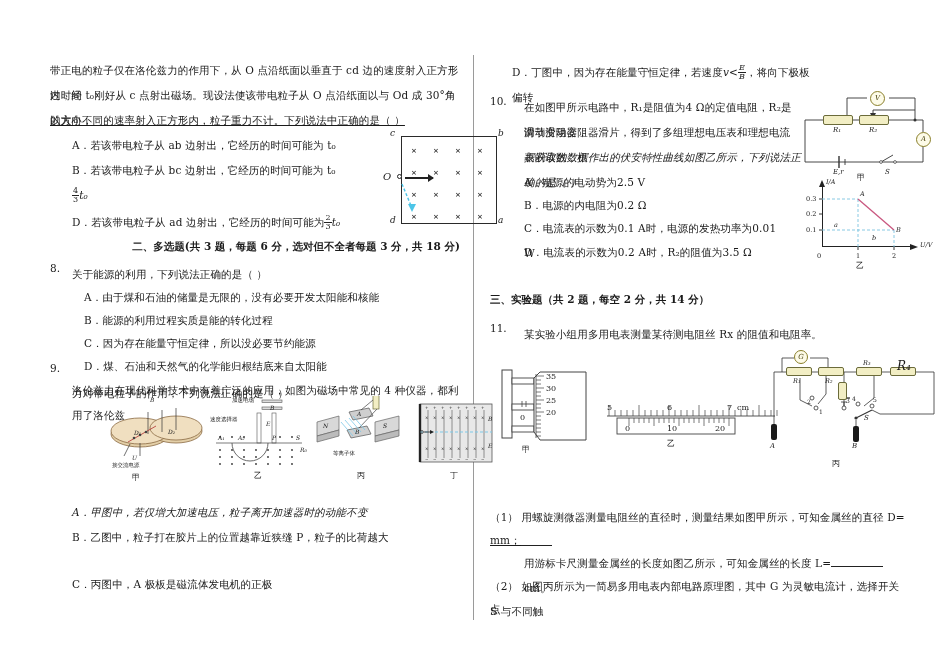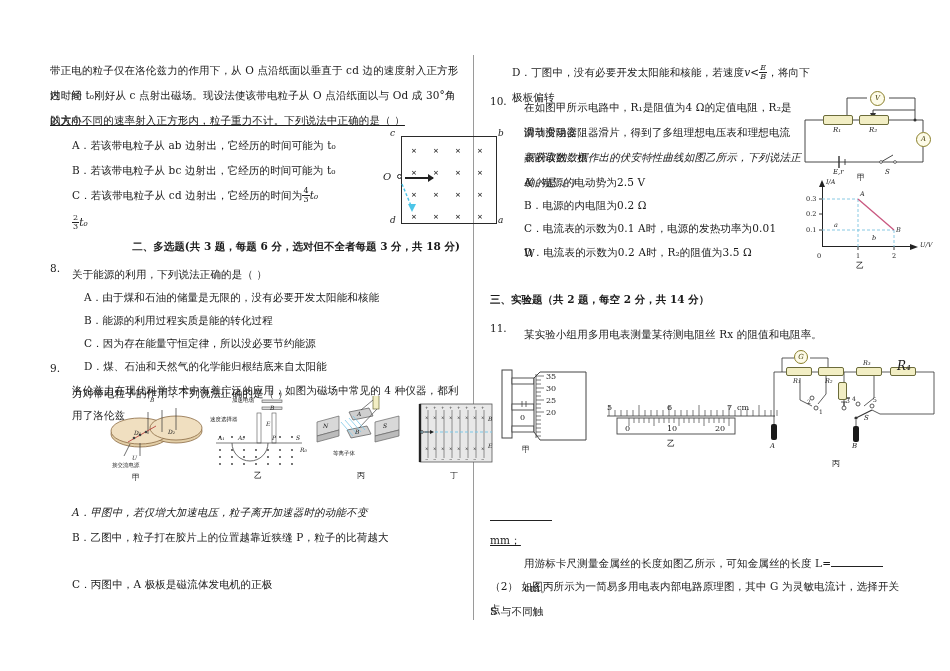--- a/index.html
+++ b/index.html
@@ -97,25 +97,25 @@
   <div class="col col-left">
 
     <div class="ln" style="position:absolute; top:58px; left:0; width:410px;">带正电的粒子仅在洛伦兹力的作用下，从 O 点沿纸面以垂直于 cd 边的速度射入正方形内，经</div>
     <div class="ln" style="position:absolute; top:83px; left:0; width:410px;">过时间 t₀刚好从 c 点射出磁场。现设法使该带电粒子从 O 点沿纸面以与 Od 成 30°角的方向，</div>
     <div class="ln" style="position:absolute; top:108px; left:0; width:410px;text-decoration:underline;">以大小不同的速率射入正方形内，粒子重力不计。下列说法中正确的是（       ）</div>
 
     <div class="ln indent1" style="position:absolute; top:133px; left:0; width:300px;">A．若该带电粒子从 ab 边射出，它经历的时间可能为 t₀</div>
     <div class="ln indent1" style="position:absolute; top:158px; left:0; width:300px;">B．若该带电粒子从 bc 边射出，它经历的时间可能为 t₀</div>
 
     <div class="ln indent1" style="position:absolute; top:183px; left:0; width:310px;">
-      <span>C．若该带电粒子从 cd 边射出，它经历的时间为</span><span class="frac"><span class="num">4</span><span class="den">3</span></span><span class="it">t₀</span>
+      <span class="frac"><span class="num">4</span><span class="den">3</span></span><span class="it">t₀</span>
     </div>
 
     <div class="ln indent1" style="position:absolute; top:210px; left:0; width:330px;">
-      <span class="frac"><span class="num">2</span><span class="den">3</span></span><span class="it">t₀</span>
+      <span>D．若该带电粒子从 ad 边射出，它经历的时间可能为</span><span class="frac"><span class="num">2</span><span class="den">3</span></span><span class="it">t₀</span>
     </div>
 
     <div class="fig-square">
       <div class="sq-box"></div>
       <div class="sq-lbl" style="left:7px; top:0px;">c</div>
       <div class="sq-lbl" style="left:115px; top:0px;">b</div>
       <div class="sq-lbl" style="left:7px; top:87px;">d</div>
       <div class="sq-lbl" style="left:115px; top:87px;">a</div>
       <div class="sq-lbl" style="left:0px; top:43px; font-size:10px;">O</div>
       <div class="sq-dot"></div>
@@ -320,39 +320,39 @@
     </div>
 
     <div class="ln indent1" style="position:absolute; top:500px; left:0; width:410px;font-style:italic;">A．甲图中，若仅增大加速电压，粒子离开加速器时的动能不变</div>
     <div class="ln indent1" style="position:absolute; top:525px; left:0; width:410px;">B．乙图中，粒子打在胶片上的位置越靠近狭缝 P，粒子的比荷越大</div>
     <div class="ln indent1" style="position:absolute; top:572px; left:0; width:410px;">C．丙图中，A 极板是磁流体发电机的正极</div>
   </div>
 
   <div class="col col-right">
 
     <div class="ln indent1" style="position:absolute; top:60px; left:0; width:330px;">
-      <span>D．丁图中，没有必要开发太阳能和核能，若速度</span><span class="it">v&lt;</span><span class="frac"><span class="num it">E</span><span class="den it">B</span></span><span>，将向下极板偏转</span>
+      <span>D．丁图中，因为存在能量守恒定律，若速度</span><span class="it">v&lt;</span><span class="frac"><span class="num it">E</span><span class="den it">B</span></span><span>，将向下极板偏转</span>
     </div>
 
     <div class="qnum" style="top:95px; left:0;">10.</div>
     <div class="ln indent2" style="position:absolute; top:95px; left:0; width:310px;">在如图甲所示电路中，R₁是阻值为4 Ω的定值电阻，R₂是滑动变阻器，</div>
     <div class="ln indent2" style="position:absolute; top:120px; left:0; width:310px;">调节滑动变阻器滑片，得到了多组理想电压表和理想电流表的读数，根</div>
     <div class="ln indent2" style="position:absolute; top:145px; left:0; width:320px;font-style:italic;">据获取的数据作出的伏安特性曲线如图乙所示，下列说法正确的是（      ）</div>
     <div class="ln indent2" style="position:absolute; top:170px; left:0; width:300px;">A．电源的电动势为2.5 V</div>
     <div class="ln indent2" style="position:absolute; top:193px; left:0; width:300px;">B．电源的内电阻为0.2 Ω</div>
     <div class="ln indent2" style="position:absolute; top:216px; left:0; width:300px;">C．电流表的示数为0.1 A时，电源的发热功率为0.01 W</div>
     <div class="ln indent2" style="position:absolute; top:240px; left:0; width:300px;">D．电流表的示数为0.2 A时，R₂的阻值为3.5 Ω</div>
 
     <div class="bold" style="position:absolute; top:293px; left:0; width:400px;">三、实验题（共 2 题，每空 2 分，共 14 分）</div>
 
     <div class="qnum" style="top:322px; left:0;">11.</div>
     <div class="ln indent2" style="position:absolute; top:322px; left:0; width:400px;">某实验小组用多用电表测量某待测电阻丝 Rx 的阻值和电阻率。</div>
 
     <div class="ln" style="position:absolute; top:505px; left:0; width:415px;">
-      <span class="blank"></span>
+      <span>（1）  用螺旋测微器测量电阻丝的直径时，测量结果如图甲所示，可知金属丝的直径 D=</span><span class="blank"></span>
     </div>
     <div class="ln" style="position:absolute; top:528px; left:0; width:415px;text-decoration:underline;">mm；</div>
     <div class="ln indent2" style="position:absolute; top:551px; left:0; width:415px;">
       <span>用游标卡尺测量金属丝的长度如图乙所示，可知金属丝的长度 L=</span><span class="blank w2"></span><span>cm。</span>
     </div>
     <div class="ln" style="position:absolute; top:574px; left:0; width:415px;">（2）  如图丙所示为一简易多用电表内部电路原理图，其中 G 为灵敏电流计，选择开关 S 与不同触</div>
     <div class="ln" style="position:absolute; top:597px; left:0; width:415px;">点</div>
   </div>
 
   <div class="fig-cir">

